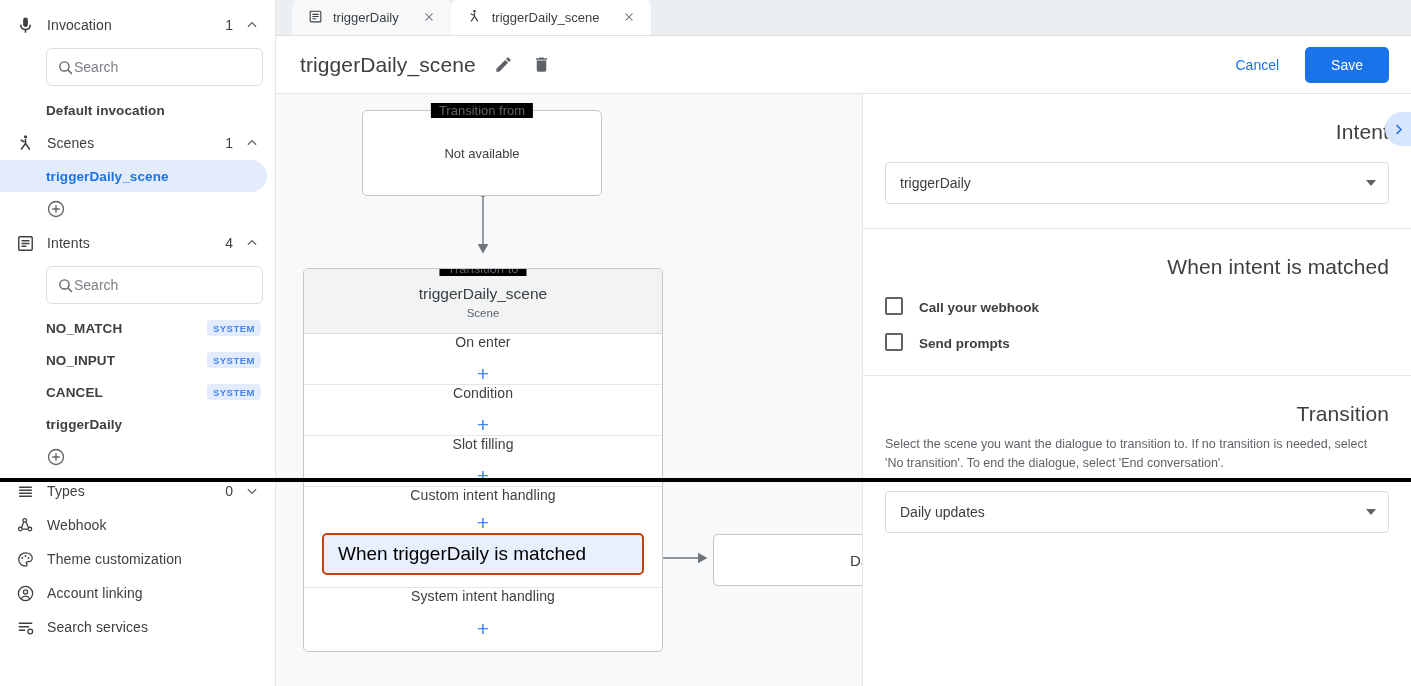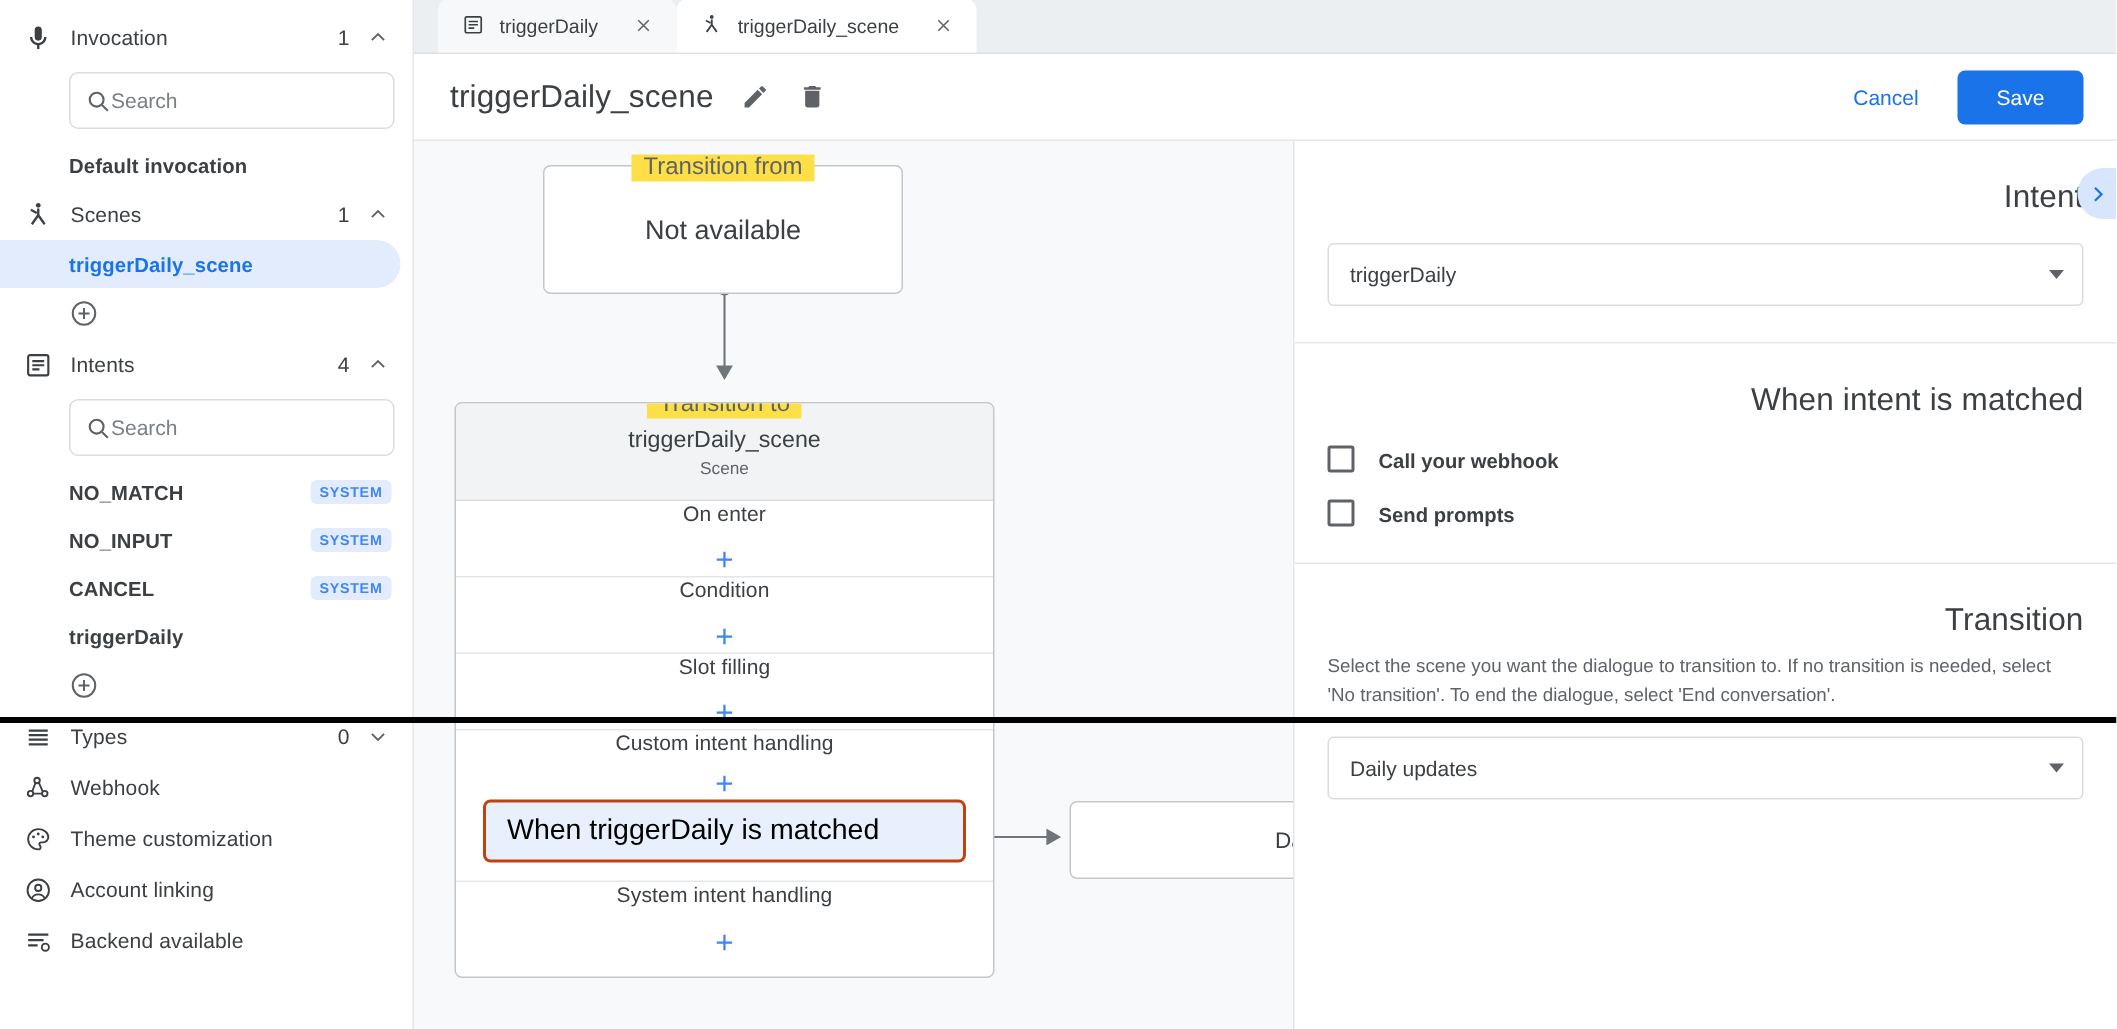--- a/index.html
+++ b/index.html
@@ -101,27 +101,27 @@
   
   .canvas {
     flex: 1 1 auto; background: #f7f9fa; position: relative; overflow: hidden;
   }
   .fieldset {
     position: absolute; border: 1px solid #c4c7c9; border-radius: 5px;
     background: #fff;
   }
   .fieldset > .legend {
     position: absolute; top: -8px; left: 50%; transform: translateX(-50%);
-    background: #fde047; padding: 0 8px; font-size: 16px; color: #5f6368;
+    background: #000000; padding: 0 8px; font-size: 13px; color: #5f6368;
     white-space: nowrap;
   }
   #node-from { left: 86px; top: 16px; width: 240px; height: 86px; }
   #node-from .body {
     height: 100%; display: flex; align-items: center; justify-content: center;
-    font-size: 18px; color: #3c4043;
+    font-size: 13px; color: #3c4043;
   }
   #node-to {
     left: 27px; top: 174px; width: 360px; height: 384px;
     background: #fff; overflow: hidden;
   }
   #node-to .sc-head {
     background: #f1f3f4; padding: 16px 0 14px; text-align: center;
     border-bottom: 1px solid #dadce0;
   }
   .sc-name { font-size: 15.5px; color: #3c4043; }
@@ -341,21 +341,21 @@
       </span>
       <span class="nav-label">Account linking</span>
     </div>
     <div class="nav-group-head">
       <span class="nav-ic">
         <svg width="19" height="19" viewBox="0 0 24 24" fill="none" stroke="currentColor" stroke-width="1.9">
             <path d="M3.5 6.5h17M3.5 11h13M3.5 15.5h8"></path>
             <circle cx="18" cy="17" r="3" stroke-width="1.6"></circle>
           </svg>
       </span>
-      <span class="nav-label">Backend available</span>
+      <span class="nav-label">Search services</span>
     </div>
   </aside>
 
   <section class="main">
 
     <div class="tabbar">
       <div class="tab inactive">
         <span class="tab-ic">
           <svg width="15" height="15" viewBox="0 0 24 24" fill="none" stroke="currentColor" stroke-width="1.8">
               <rect x="3.5" y="3.5" width="17" height="17" rx="1.5"></rect>

